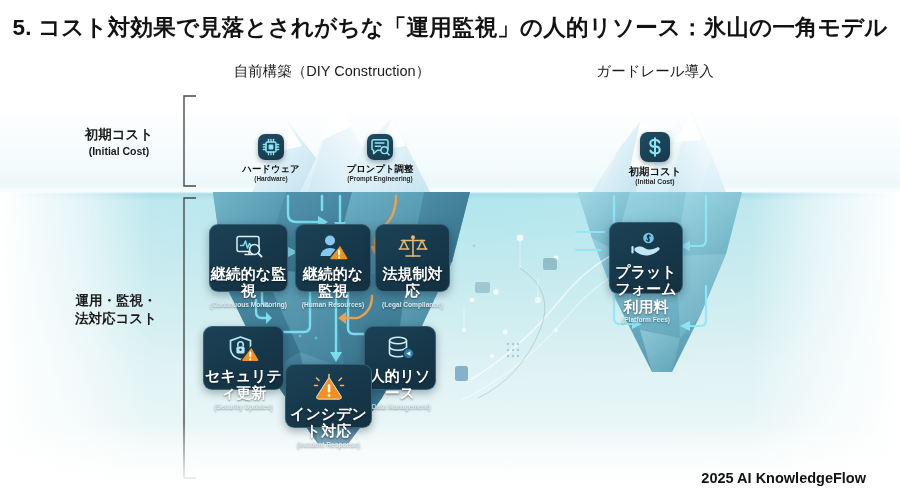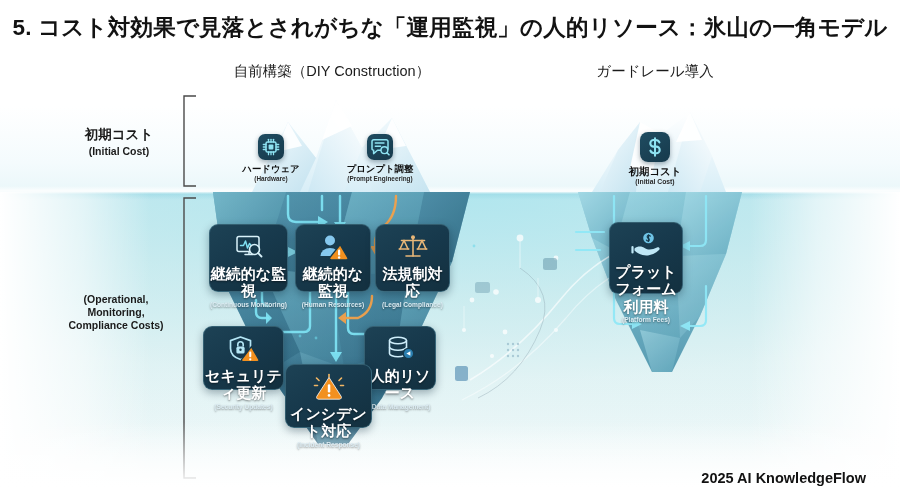--- a/index.html
+++ b/index.html
@@ -263,23 +263,22 @@
 
   <div class="title">5. コスト対効果で見落とされがちな「運用監視」の人的リソース：氷山の一角モデル</div>
   <div class="colhead diy">自前構築（DIY Construction）</div>
   <div class="colhead gr">ガードレール導入</div>
 
   <div class="sidelab initial">
     <div class="jp">初期コスト</div>
     <div class="en">(Initial Cost)</div>
   </div>
   <div class="sidelab ops">
-    <div class="en">(Operational,
-Monitoring,
-Compliance Costs)</div>
+    <div class="jp">運用・監視・
+法対応コスト</div>
   </div>
 
   <div class="topitem" style="left:228px;top:134px;">
     <div class="box">
       <svg class="icn" width="26" height="26" viewBox="0 0 26 26">
         <rect x="8" y="8" width="10" height="10" rx="1.6" fill="none" stroke="#8fe3f2" stroke-width="1.5"></rect>
         <rect x="10.6" y="10.6" width="4.8" height="4.8" rx="1" fill="#8fe3f2"></rect>
         <g stroke="#8fe3f2" stroke-width="1.3" stroke-linecap="round">
           <path d="M10.5,8 L10.5,5.3"></path>
             <path d="M13,8 L13,5.3"></path>

